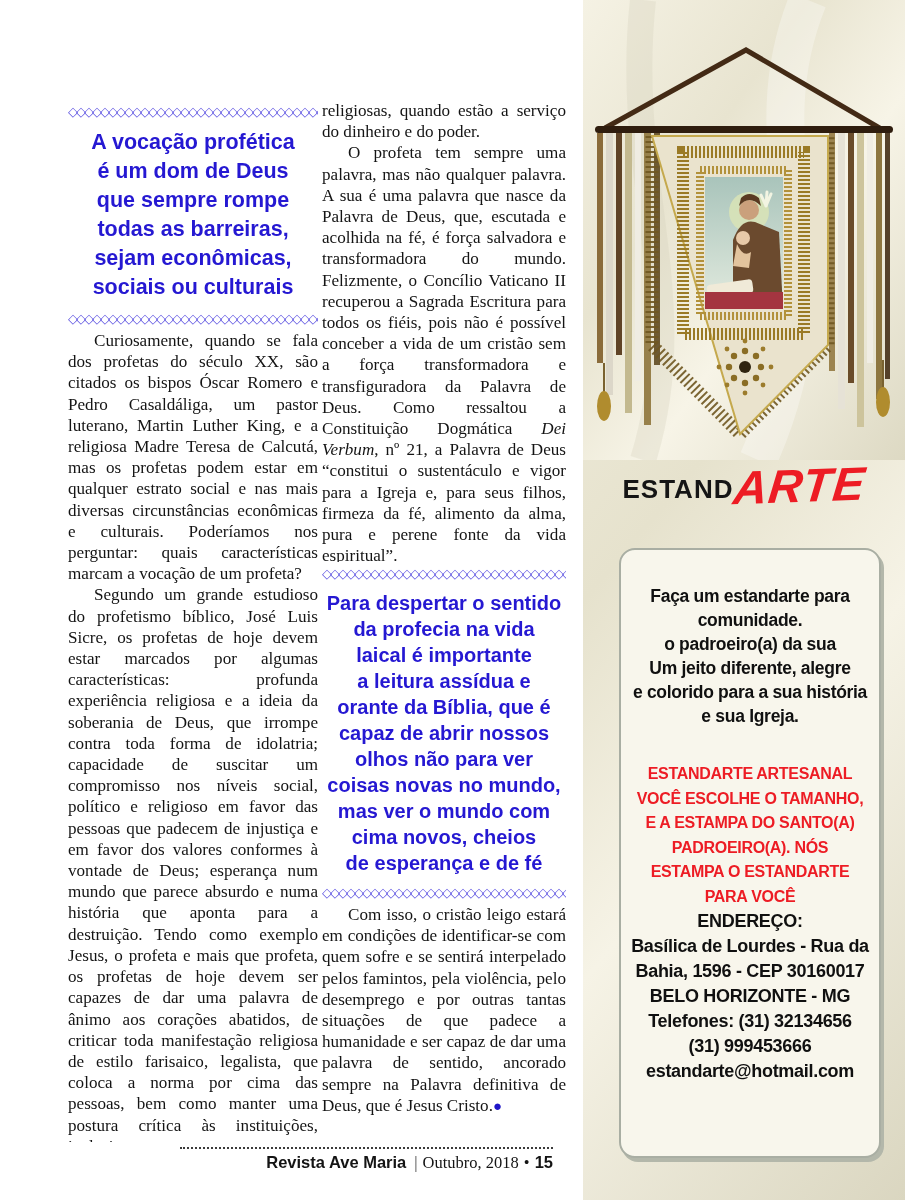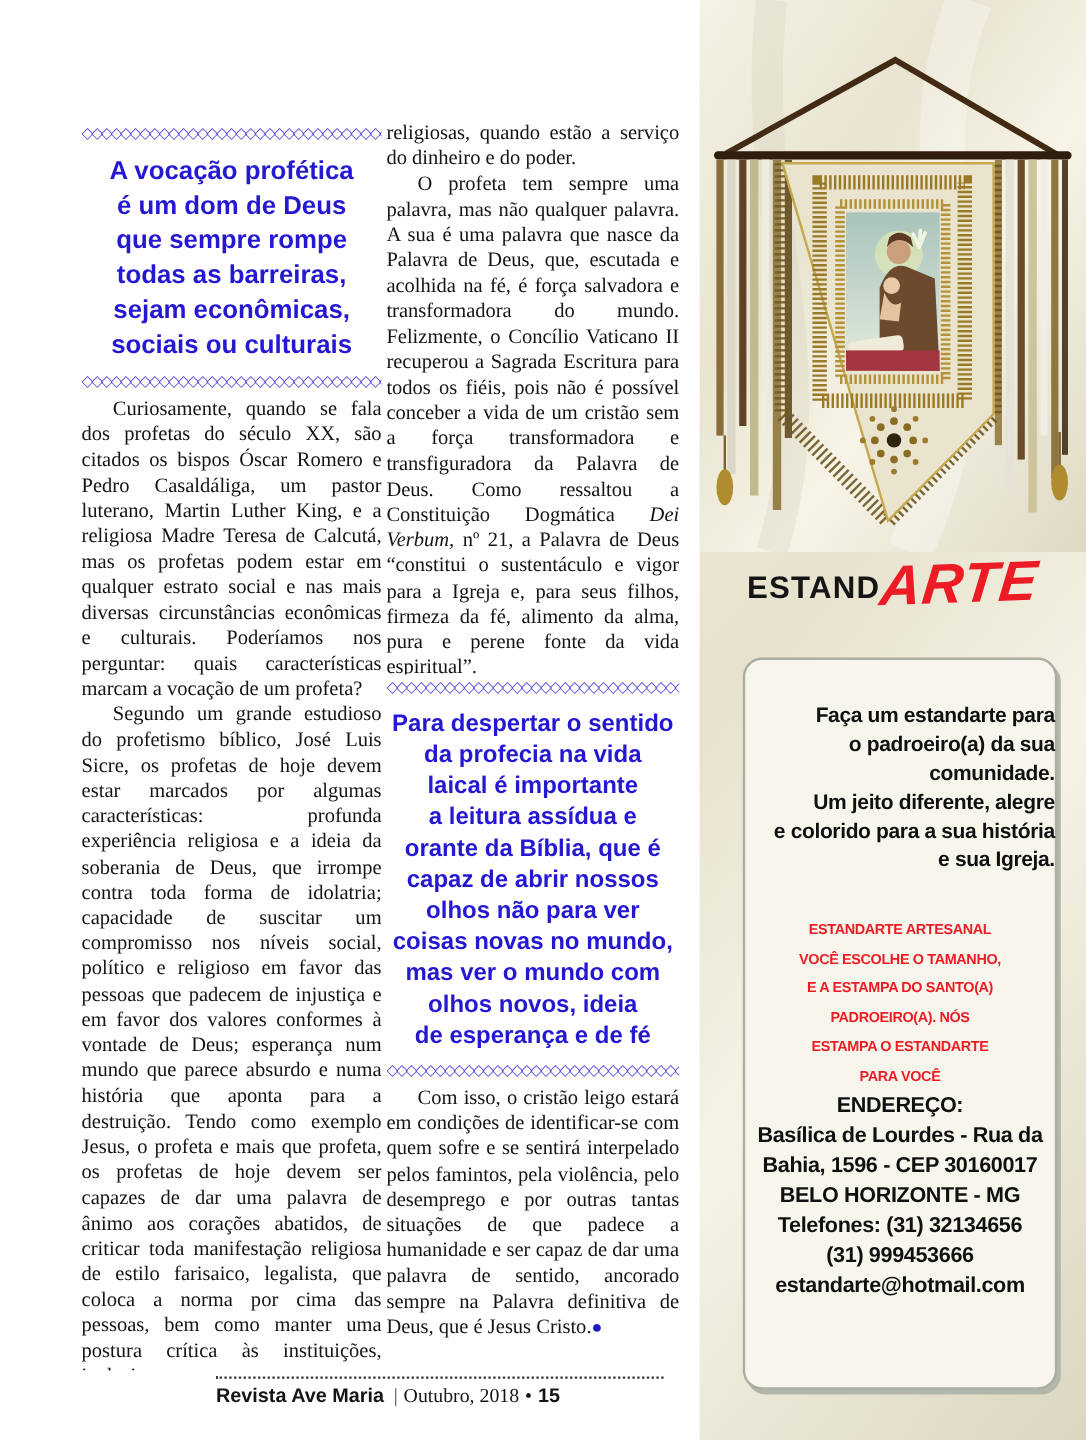--- a/index.html
+++ b/index.html
@@ -37,27 +37,27 @@
   .logo-black{font-family:"Liberation Sans", sans-serif;font-weight:700;font-size:26px;
               letter-spacing:1px;color:#151515;vertical-align:baseline;}
   .logo-red{display:inline-block;font-family:"Liberation Sans", sans-serif;font-weight:700;
             font-style:italic;font-size:47px;color:#ed1c24;transform:skewX(-8deg) rotate(-2deg);
             margin-left:1px;vertical-align:-4px;letter-spacing:1px;}
 
   .ad-box{position:absolute;left:36px;top:548px;width:262px;height:610px;box-sizing:border-box;
           background:#f8f6ec;border:2px solid #a9aea3;border-radius:16px;
           box-shadow:3px 4px 0 #b3b7aa;padding-top:34px;
           font-family:"Liberation Sans", sans-serif;font-weight:700;text-align:center;}
-  .ad-intro{font-size:17.5px;line-height:24px;color:#101010;letter-spacing:-0.3px;text-align:right;}
-  .ad-offer{margin-top:34px;font-size:12px;line-height:24.5px;color:#ed1c24;letter-spacing:-0.3px;}
+  .ad-intro{font-size:17.5px;line-height:24px;color:#101010;letter-spacing:-0.3px;}
+  .ad-offer{margin-top:34px;font-size:16px;line-height:24.5px;color:#ed1c24;letter-spacing:-0.3px;}
   .ad-address{font-size:18px;line-height:25px;color:#101010;letter-spacing:-0.3px;}
 
   
   .footer-line{position:absolute;left:180px;top:1147px;width:373px;border-top:2px dotted #3a3a3a;}
-  .footer{position:absolute;top:1153px;left:180px;width:373px;
+  .footer{position:absolute;top:1153px;left:180px;width:373px;text-align:right;
           font-size:16.5px;color:#141414;white-space:nowrap;}
   .f-bold{font-family:"Liberation Sans", sans-serif;font-weight:700;}
   .f-sep{font-family:"Liberation Serif", serif;font-weight:400;color:#444;margin:0 5px 0 8px;}
   .f-serif{font-family:"Liberation Serif", serif;}
   .f-dot{margin:0 5px;}
 </style>
 </head>
 <body>
 
 <div class="page">
@@ -88,21 +88,21 @@
     <div class="pullquote pq2">
       <div>Para despertar o sentido</div>
       <div>da profecia na vida</div>
       <div>laical é importante</div>
       <div>a leitura assídua e</div>
       <div>orante da Bíblia, que é</div>
       <div>capaz de abrir nossos</div>
       <div>olhos não para ver</div>
       <div>coisas novas no mundo,</div>
       <div>mas ver o mundo com</div>
-      <div>olhos novos, ideia</div>
+      <div>cima novos, cheios</div>
       <div>de esperança e de fé</div>
     </div>
     <div class="divider">◇◇◇◇◇◇◇◇◇◇◇◇◇◇◇◇◇◇◇◇◇◇◇◇◇◇◇◇◇◇◇◇◇◇◇◇</div>
     <div class="m3box bodytext" lang="pt">
       <p class="indent"><span>Com isso, o cristão leigo estará em condições de identificar-se com quem sofre e se sentirá interpelado pelos famintos, pela violência, pelo desemprego e por outras tantas situações de que padece a humanidade e ser capaz de dar uma palavra de sentido, ancorado sempre na Palavra definitiva de Deus, que é Jesus Cristo.</span><span class="end-dot">●</span></p>
     </div>
   </div>
 
   <div class="ad">
 
@@ -195,22 +195,22 @@
       </g>
     </svg>
 
     <div class="ad-logo">
       <span class="logo-black">ESTAND</span><span class="logo-red">ARTE</span>
     </div>
 
     <div class="ad-box">
       <div class="ad-intro">
         <div>Faça um estandarte para</div>
+        <div>comunidade.</div>
         <div>o padroeiro(a) da sua</div>
-        <div>comunidade.</div>
         <div>Um jeito diferente, alegre</div>
         <div>e colorido para a sua história</div>
         <div>e sua Igreja.</div>
       </div>
       <div class="ad-offer">
         <div>ESTANDARTE ARTESANAL</div>
         <div>VOCÊ ESCOLHE O TAMANHO,</div>
         <div>E A ESTAMPA DO SANTO(A)</div>
         <div>PADROEIRO(A). NÓS</div>
         <div>ESTAMPA O ESTANDARTE</div>

